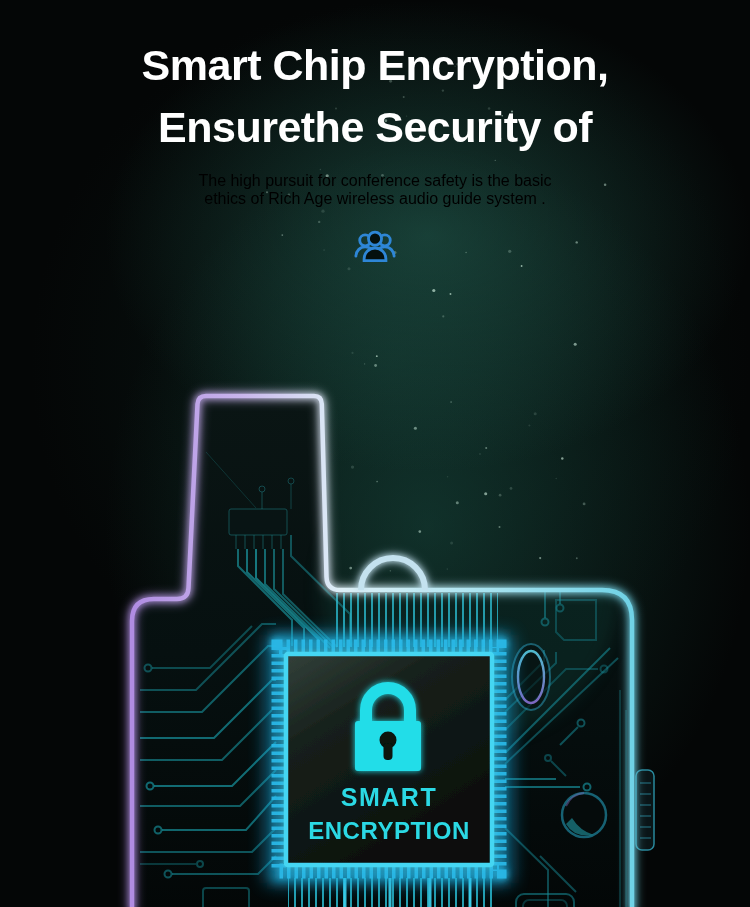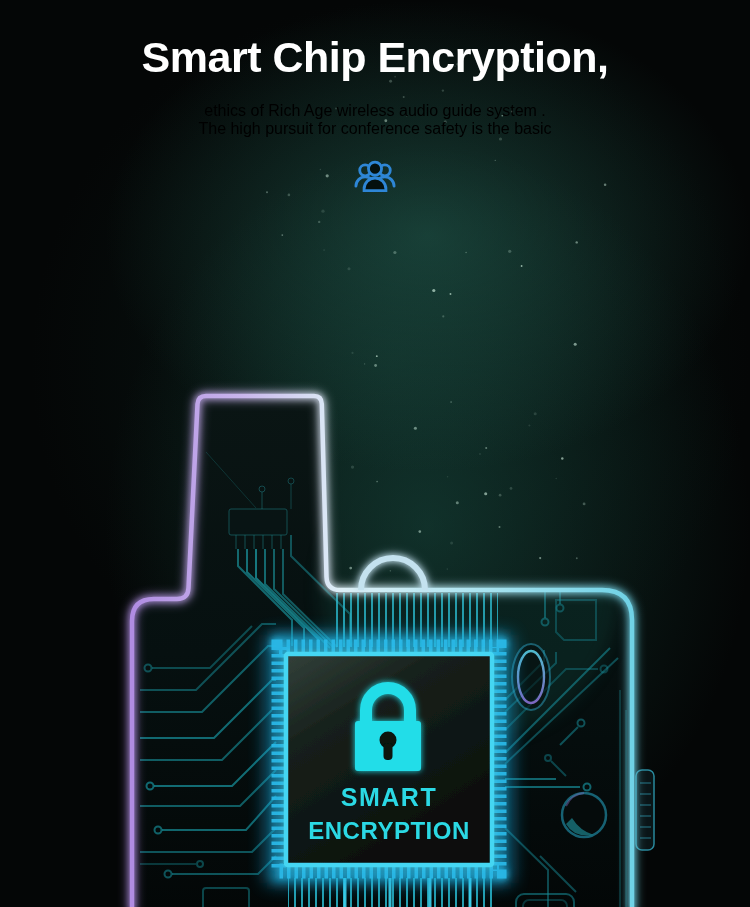--- a/index.html
+++ b/index.html
@@ -7,21 +7,21 @@
     position:relative;width:750px;height:907px;margin:0 auto;overflow:hidden;
     font-family:"Liberation Sans",sans-serif;
     background:
       radial-gradient(closest-side at 57% 26%, rgba(38,102,88,.50), rgba(10,30,26,0) 100%) 0 0/750px 907px no-repeat,
       radial-gradient(closest-side at 57% 58%, rgba(30,96,82,.42), rgba(0,0,0,0) 100%) 0 0/750px 907px no-repeat,
       radial-gradient(closest-side at 52% 40%, rgba(18,52,45,.35), rgba(0,0,0,0) 100%) 0 0/750px 907px no-repeat,
       #040606;
   }
   .scene{position:absolute;left:0;top:0;width:750px;height:907px;display:block;}
   .copy{position:absolute;left:0;top:0;width:750px;text-align:center;z-index:3;}
-  .headline{margin:26px 0 0 0;color:#fff;font-weight:700;font-size:43px;line-height:62px;letter-spacing:-0.5px;}
+  .headline{margin:34px 0 0 0;color:#fff;font-weight:700;font-size:43px;line-height:62px;letter-spacing:-0.5px;}
   .headline div{white-space:nowrap;}
   .subtitle{margin:14px 0 0 0;color:#f4f6f6;font-weight:600;font-size:25px;line-height:36px;letter-spacing:-0.4px;}
   .trust{margin:16px auto 0 auto;width:48px;height:48px;}
   .trust svg{display:block;}
 </style>
 </head>
 <body>
 
 <div class="poster">
 
@@ -280,25 +280,26 @@
       <g>
         <path d="M361 590 A 32 32 0 0 1 425 590" fill="none" stroke="#bcdcee" stroke-width="10" opacity=".4" filter="url(#blur5)"></path>
         <path d="M361 590 A 32 32 0 0 1 425 590" fill="none" stroke="#c4e2ef" stroke-width="6" filter="url(#glowSoft)"></path>
       </g>
     </g>
   </svg>
 
   <div class="copy">
     <h1 class="headline">
       <div>Smart Chip Encryption,</div>
+      <div>Ensurethe Security of</div>
     </h1>
     <p class="subtitle">
       </p>
+      <div>The high pursuit for conference safety is the basic</div>
       <div>ethics of Rich Age wireless audio guide system .</div>
-      <div>The high pursuit for conference safety is the basic</div>
     <p></p>
     <div class="trust">
       <svg viewBox="0 0 44 44" width="48" height="48" xmlns="http://www.w3.org/2000/svg">
         <g fill="none" stroke="#2e86d6" stroke-width="2.6" stroke-linecap="round">
           <circle cx="13" cy="15" r="5"></circle>
           <path d="M4.5 29.5 a 8.5 8.5 0 0 1 17 0"></path>
           <circle cx="31" cy="15" r="5"></circle>
           <path d="M22.5 29.5 a 8.5 8.5 0 0 1 17 0"></path>
           <circle cx="22" cy="13.5" r="6" fill="#04100e"></circle>
           <path d="M12 33.5 v-1.5 a 10 10 0 0 1 20 0 v1.5 Z" fill="#04100e"></path>

